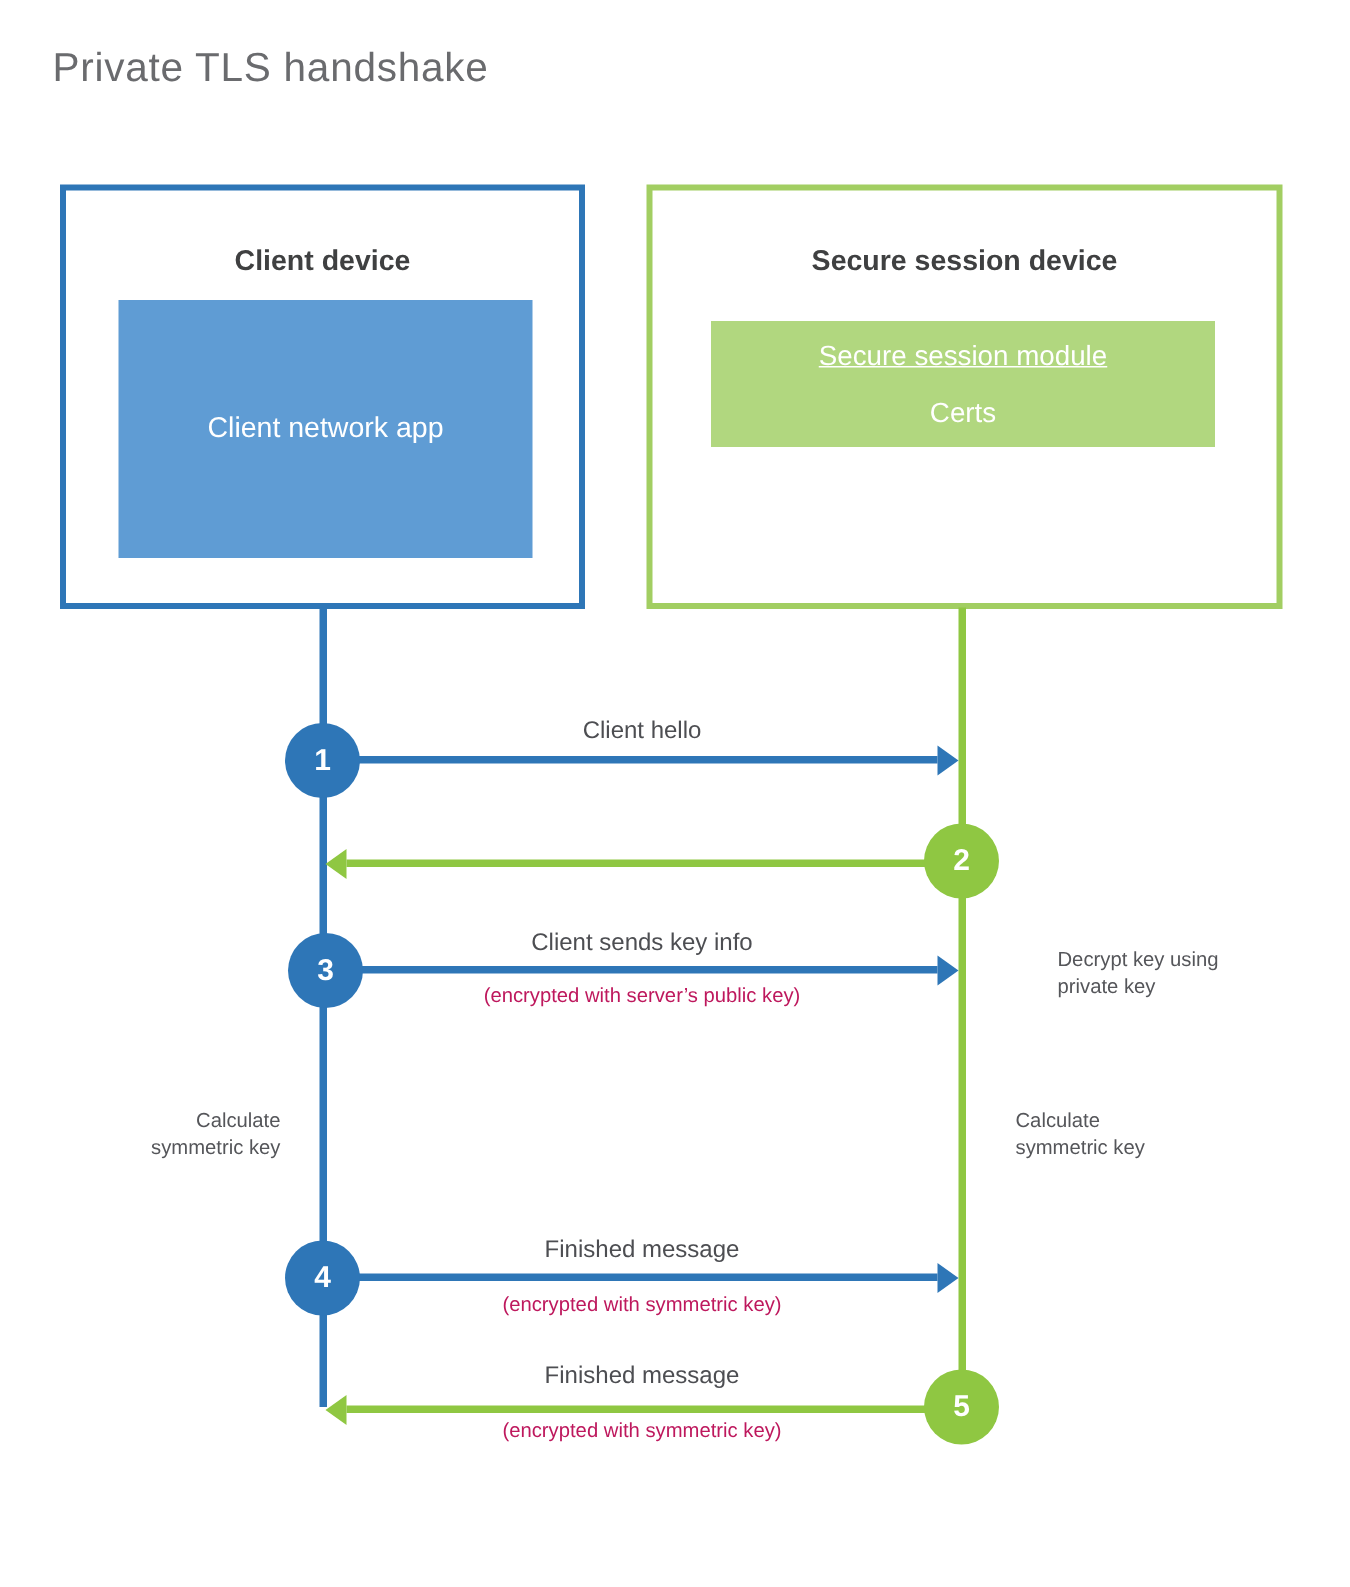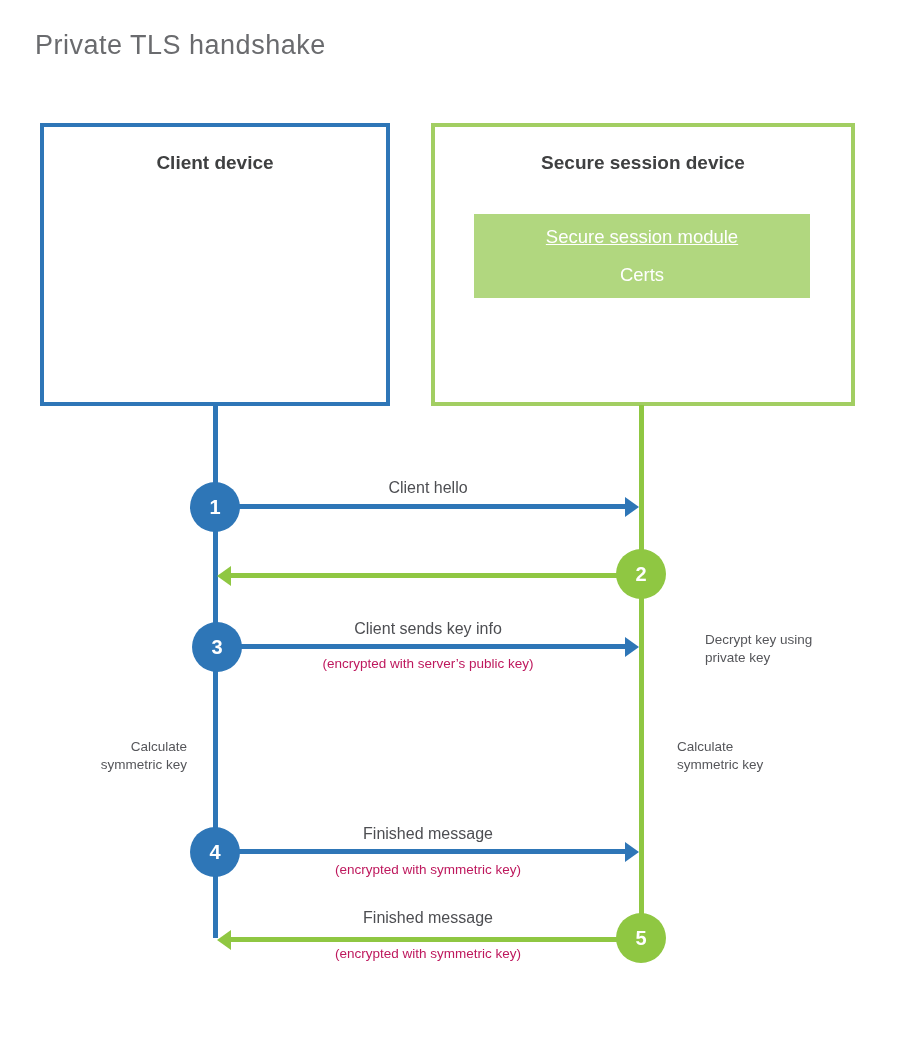--- a/index.html
+++ b/index.html
@@ -9,21 +9,21 @@
   }
   .abs{position:absolute;}
   .page-title{
     left:35px;top:30px;font-size:27px;font-weight:300;color:#6a6b6e;letter-spacing:.5px;
   }
   
   .box{box-sizing:border-box;background:#fff;}
   .client-box{left:40px;top:123px;width:350px;height:283px;border:4px solid var(--blue,#2e76b7);}
   .server-box{left:431px;top:123px;width:424px;height:283px;border:4px solid var(--green_border,#a2ce62);}
   .box-title{
-    position:absolute;left:0;right:0;top:25px;text-align:center;
+    position:absolute;left:0;right:0;top:37px;text-align:center;
     font-size:19px;font-weight:700;color:#3f4041;
   }
   .client-app{
     left:79px;top:200px;width:276px;height:172px;background:var(--blue_fill,#5f9cd4);
     display:flex;align-items:center;justify-content:center;text-align:center;
     color:#fff;font-size:19px;line-height:1.55;
   }
   .client-app span{max-width:170px;display:inline-block;}
   .bar{
     left:474px;width:336px;height:46px;background:var(--green_bar,#b1d77f);
@@ -64,20 +64,23 @@
 </style>
 </head>
 <body>
 
 <div class="stage">
 
   <div class="abs page-title">Private TLS handshake</div>
 
   <div class="abs box client-box">
     <div class="box-title">Client device</div>
+  </div>
+  <div class="abs client-app">
+    <span>Client network app</span>
   </div>
 
   <div class="abs box server-box">
     <div class="box-title">Secure session device</div>
   </div>
   <div class="abs bar bar1">Secure session module</div>
   <div class="abs bar bar2">Certs</div>
 
   <div class="abs lifeline lifeline-client"></div>
   <div class="abs lifeline lifeline-server"></div>

